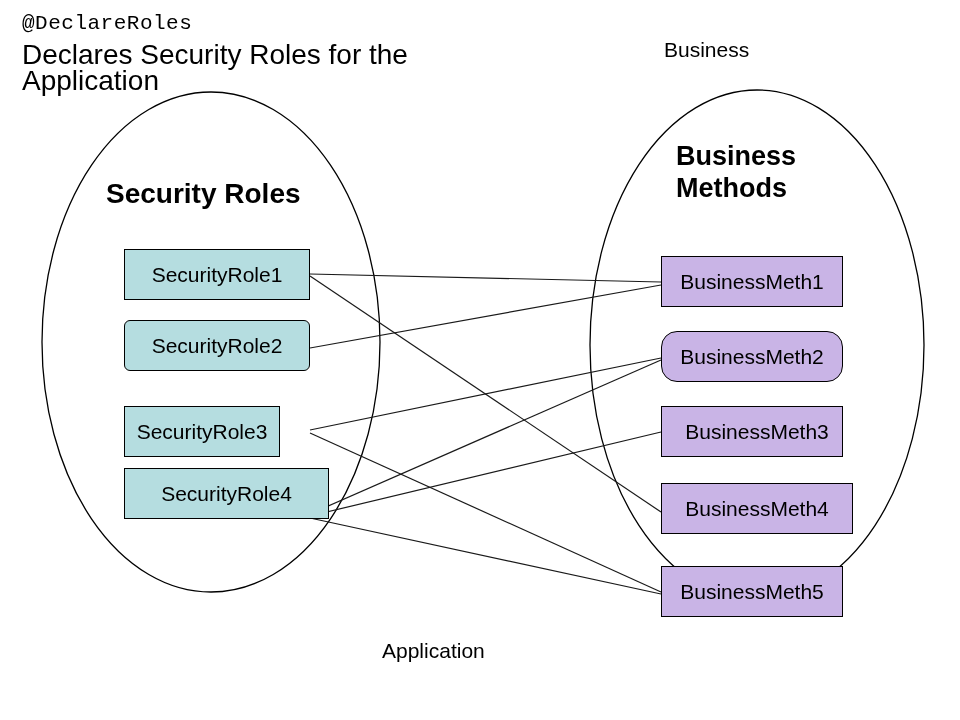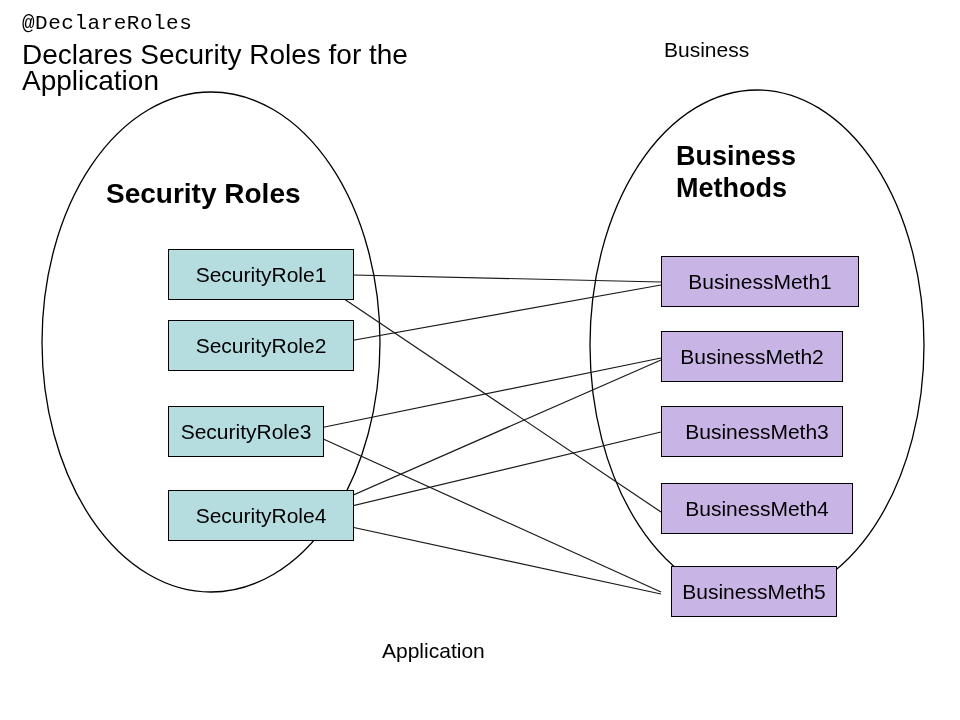--- a/index.html
+++ b/index.html
@@ -20,21 +20,21 @@
   .group-title{position:absolute;font-weight:bold;white-space:pre;}
   #security-roles-title{left:106px;top:178px;font-size:28px;}
   #business-methods-title{left:676px;top:140px;font-size:27px;line-height:32px;}
 
   #permissions-block{left:382px;top:578px;font-size:21px;line-height:29px;}
   #permissions-heading{font-family:"Liberation Sans", sans-serif;font-size:21px;}
 
   .node{position:absolute;box-sizing:border-box;border:1.6px solid #000;
         display:flex;align-items:center;justify-content:center;
         font-size:21px;white-space:nowrap;}
-  .role-node{background:#b5dde0;margin-left:44px;}
+  .role-node{background:#b5dde0;}
   .method-node{background:#c9b4e6;}
 </style>
 </head>
 <body>
 
 <div id="stage">
 
   <svg id="wires" viewBox="0 0 960 720" xmlns="http://www.w3.org/2000/svg">
     <g id="ellipse-layer" fill="none" stroke="#000" stroke-width="1.3">
         <ellipse cx="211" cy="342" rx="169" ry="250"></ellipse>
@@ -66,22 +66,22 @@
 
   <div class="anno" id="permissions-block">
     <div id="permissions-heading">Application</div>
     
     
     
   </div>
 
   <div id="node-layer">
       <div class="node role-node" style="left: 124px; top: 249px; width: 186px; height: 51px;">SecurityRole1</div>
-      <div class="node role-node" style="left: 124px; top: 320px; width: 186px; height: 51px;">SecurityRole2</div>
+      <div class="node role-node" style="left: 124px; top: 320px; width: 186px; height: 51px; border-radius: 6px;">SecurityRole2</div>
       <div class="node role-node" style="left: 124px; top: 406px; width: 156px; height: 51px;">SecurityRole3</div>
-      <div class="node role-node" style="left: 124px; top: 490px; width: 186px; height: 51px;">SecurityRole4</div>
-      <div class="node method-node" style="left: 661px; top: 256px; width: 198px; height: 51px;">BusinessMeth1</div>
-      <div class="node method-node" style="left: 661px; top: 331px; width: 182px; height: 51px;">BusinessMeth2</div>
+      <div class="node role-node" style="left: 124px; top: 468px; width: 205px; height: 51px;">SecurityRole4</div>
+      <div class="node method-node" style="left: 661px; top: 256px; width: 182px; height: 51px;">BusinessMeth1</div>
+      <div class="node method-node" style="left: 661px; top: 331px; width: 182px; height: 51px; border-radius: 16px;">BusinessMeth2</div>
       <div class="node method-node" style="left: 661px; top: 406px; width: 182px; height: 51px; padding-left: 10px;">BusinessMeth3</div>
       <div class="node method-node" style="left: 661px; top: 483px; width: 192px; height: 51px;">BusinessMeth4</div>
-      <div class="node method-node" style="left: 661px; top: 566px; width: 166px; height: 51px; margin-left: 10px;">BusinessMeth5</div>
+      <div class="node method-node" style="left: 661px; top: 566px; width: 182px; height: 51px;">BusinessMeth5</div>
     </div>
 </div>
 
 </body></html>

